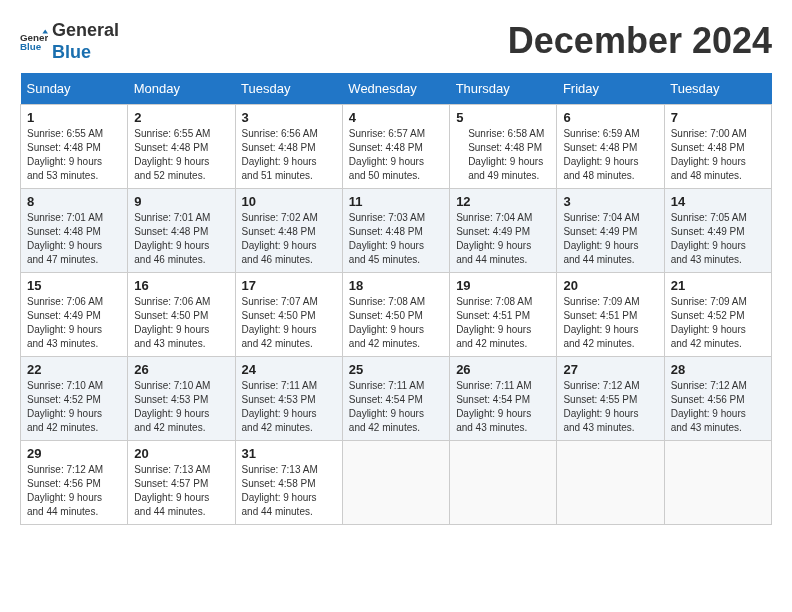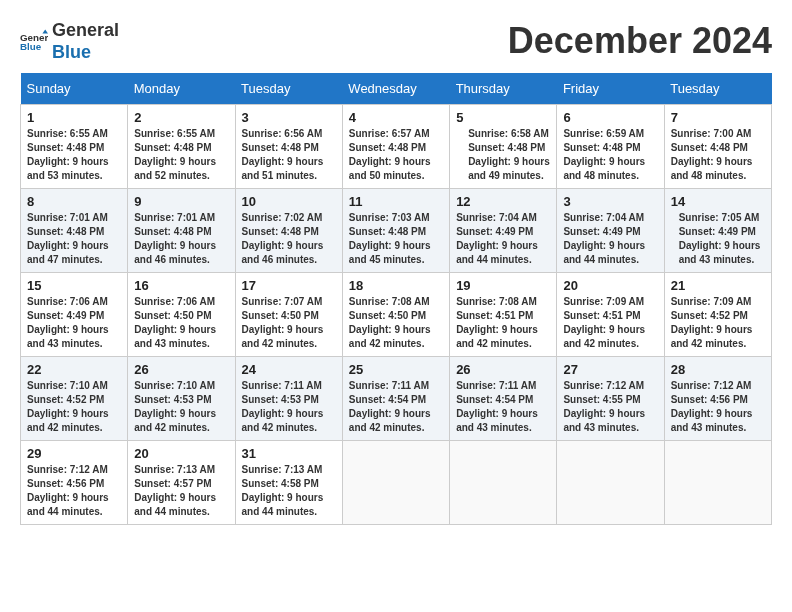--- a/index.html
+++ b/index.html
@@ -67,21 +67,20 @@
       font-size: 13px;
       font-weight: bold;
       color: #222;
       display: block;
       margin-bottom: 2px;
     }
     .day-info {
       font-size: 10px;
       color: #333;
       line-height: 1.4;
-      font-weight: bold;
     }
     .empty-cell {
       background: #f9f9f9 !important;
     }
   </style>
 </head>
 <body>
 
 <div class="header-area">
   <div class="logo">
@@ -202,21 +201,21 @@
         </td>
         <td>
           <span class="day-number">3</span>
           <div class="day-info" style="white-space: pre-line;">Sunrise: 7:04 AM
 Sunset: 4:49 PM
 Daylight: 9 hours
 and 44 minutes.</div>
         </td>
         <td>
           <span class="day-number">14</span>
-          <div class="day-info" style="white-space: pre-line; margin-left: 8px;">Sunrise: 7:05 AM
+          <div class="day-info" style="white-space: pre-line;">Sunrise: 7:05 AM
 Sunset: 4:49 PM
 Daylight: 9 hours
 and 43 minutes.</div>
         </td>
       </tr>
       <tr>
         <td>
           <span class="day-number">15</span>
           <div class="day-info" style="white-space: pre-line;">Sunrise: 7:06 AM
 Sunset: 4:49 PM

